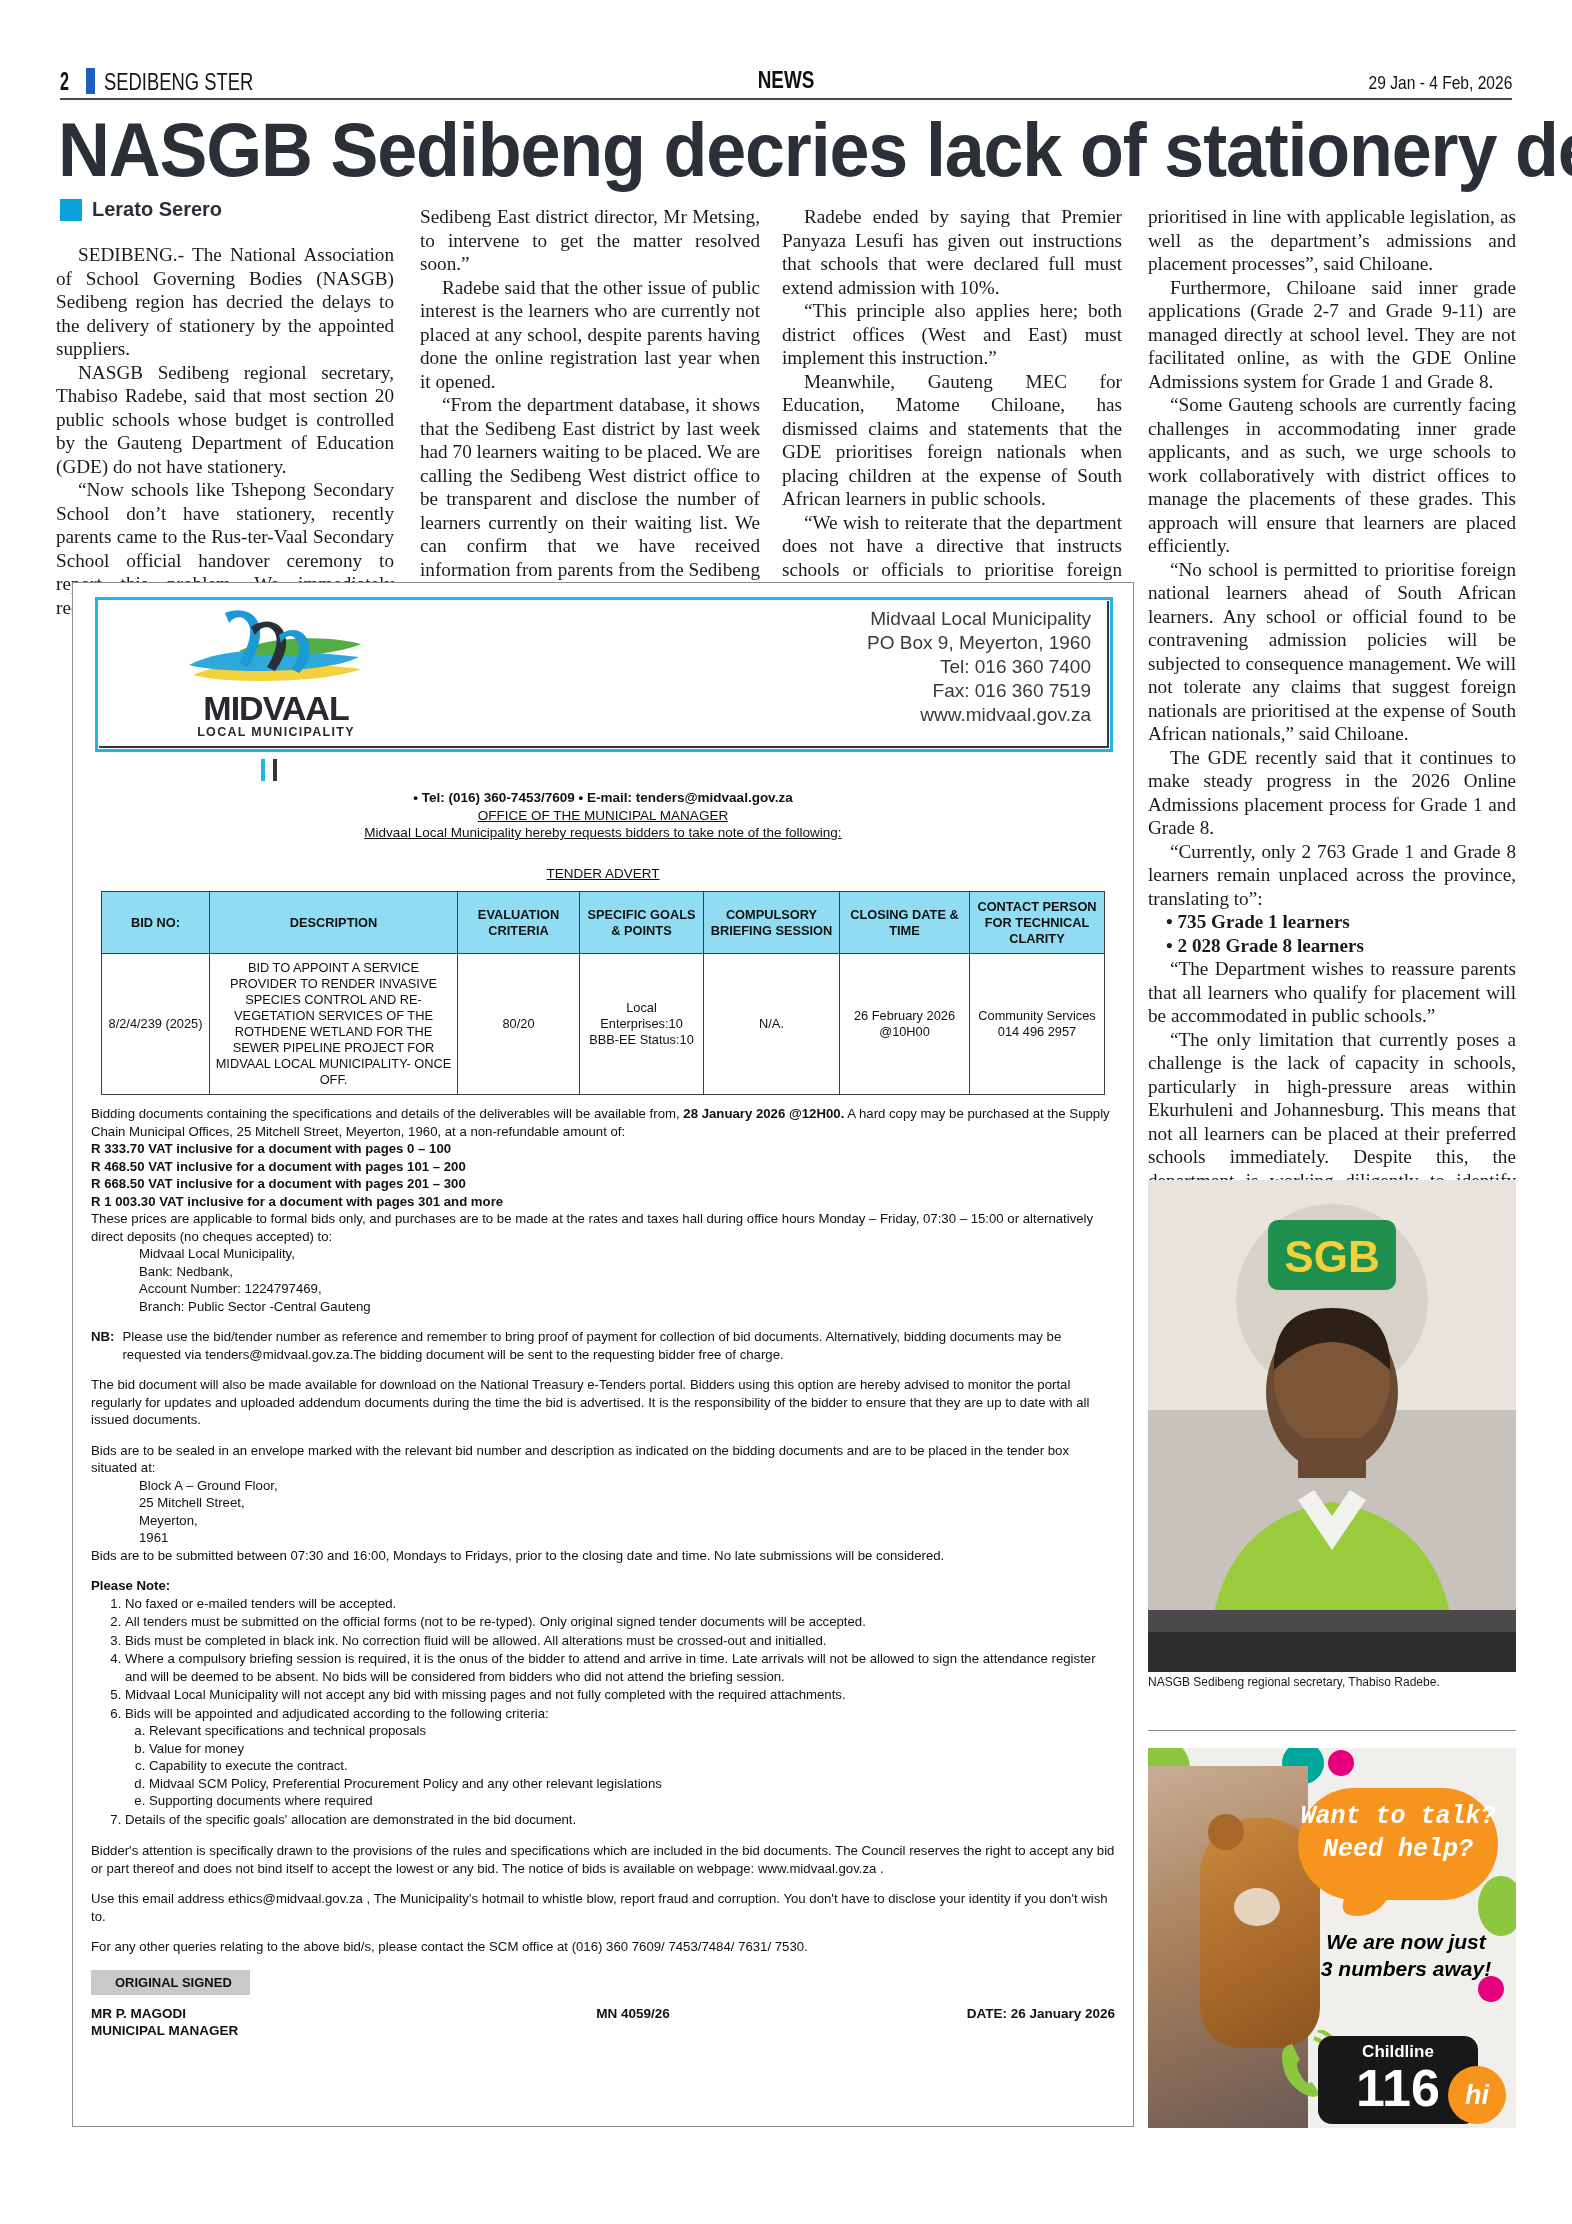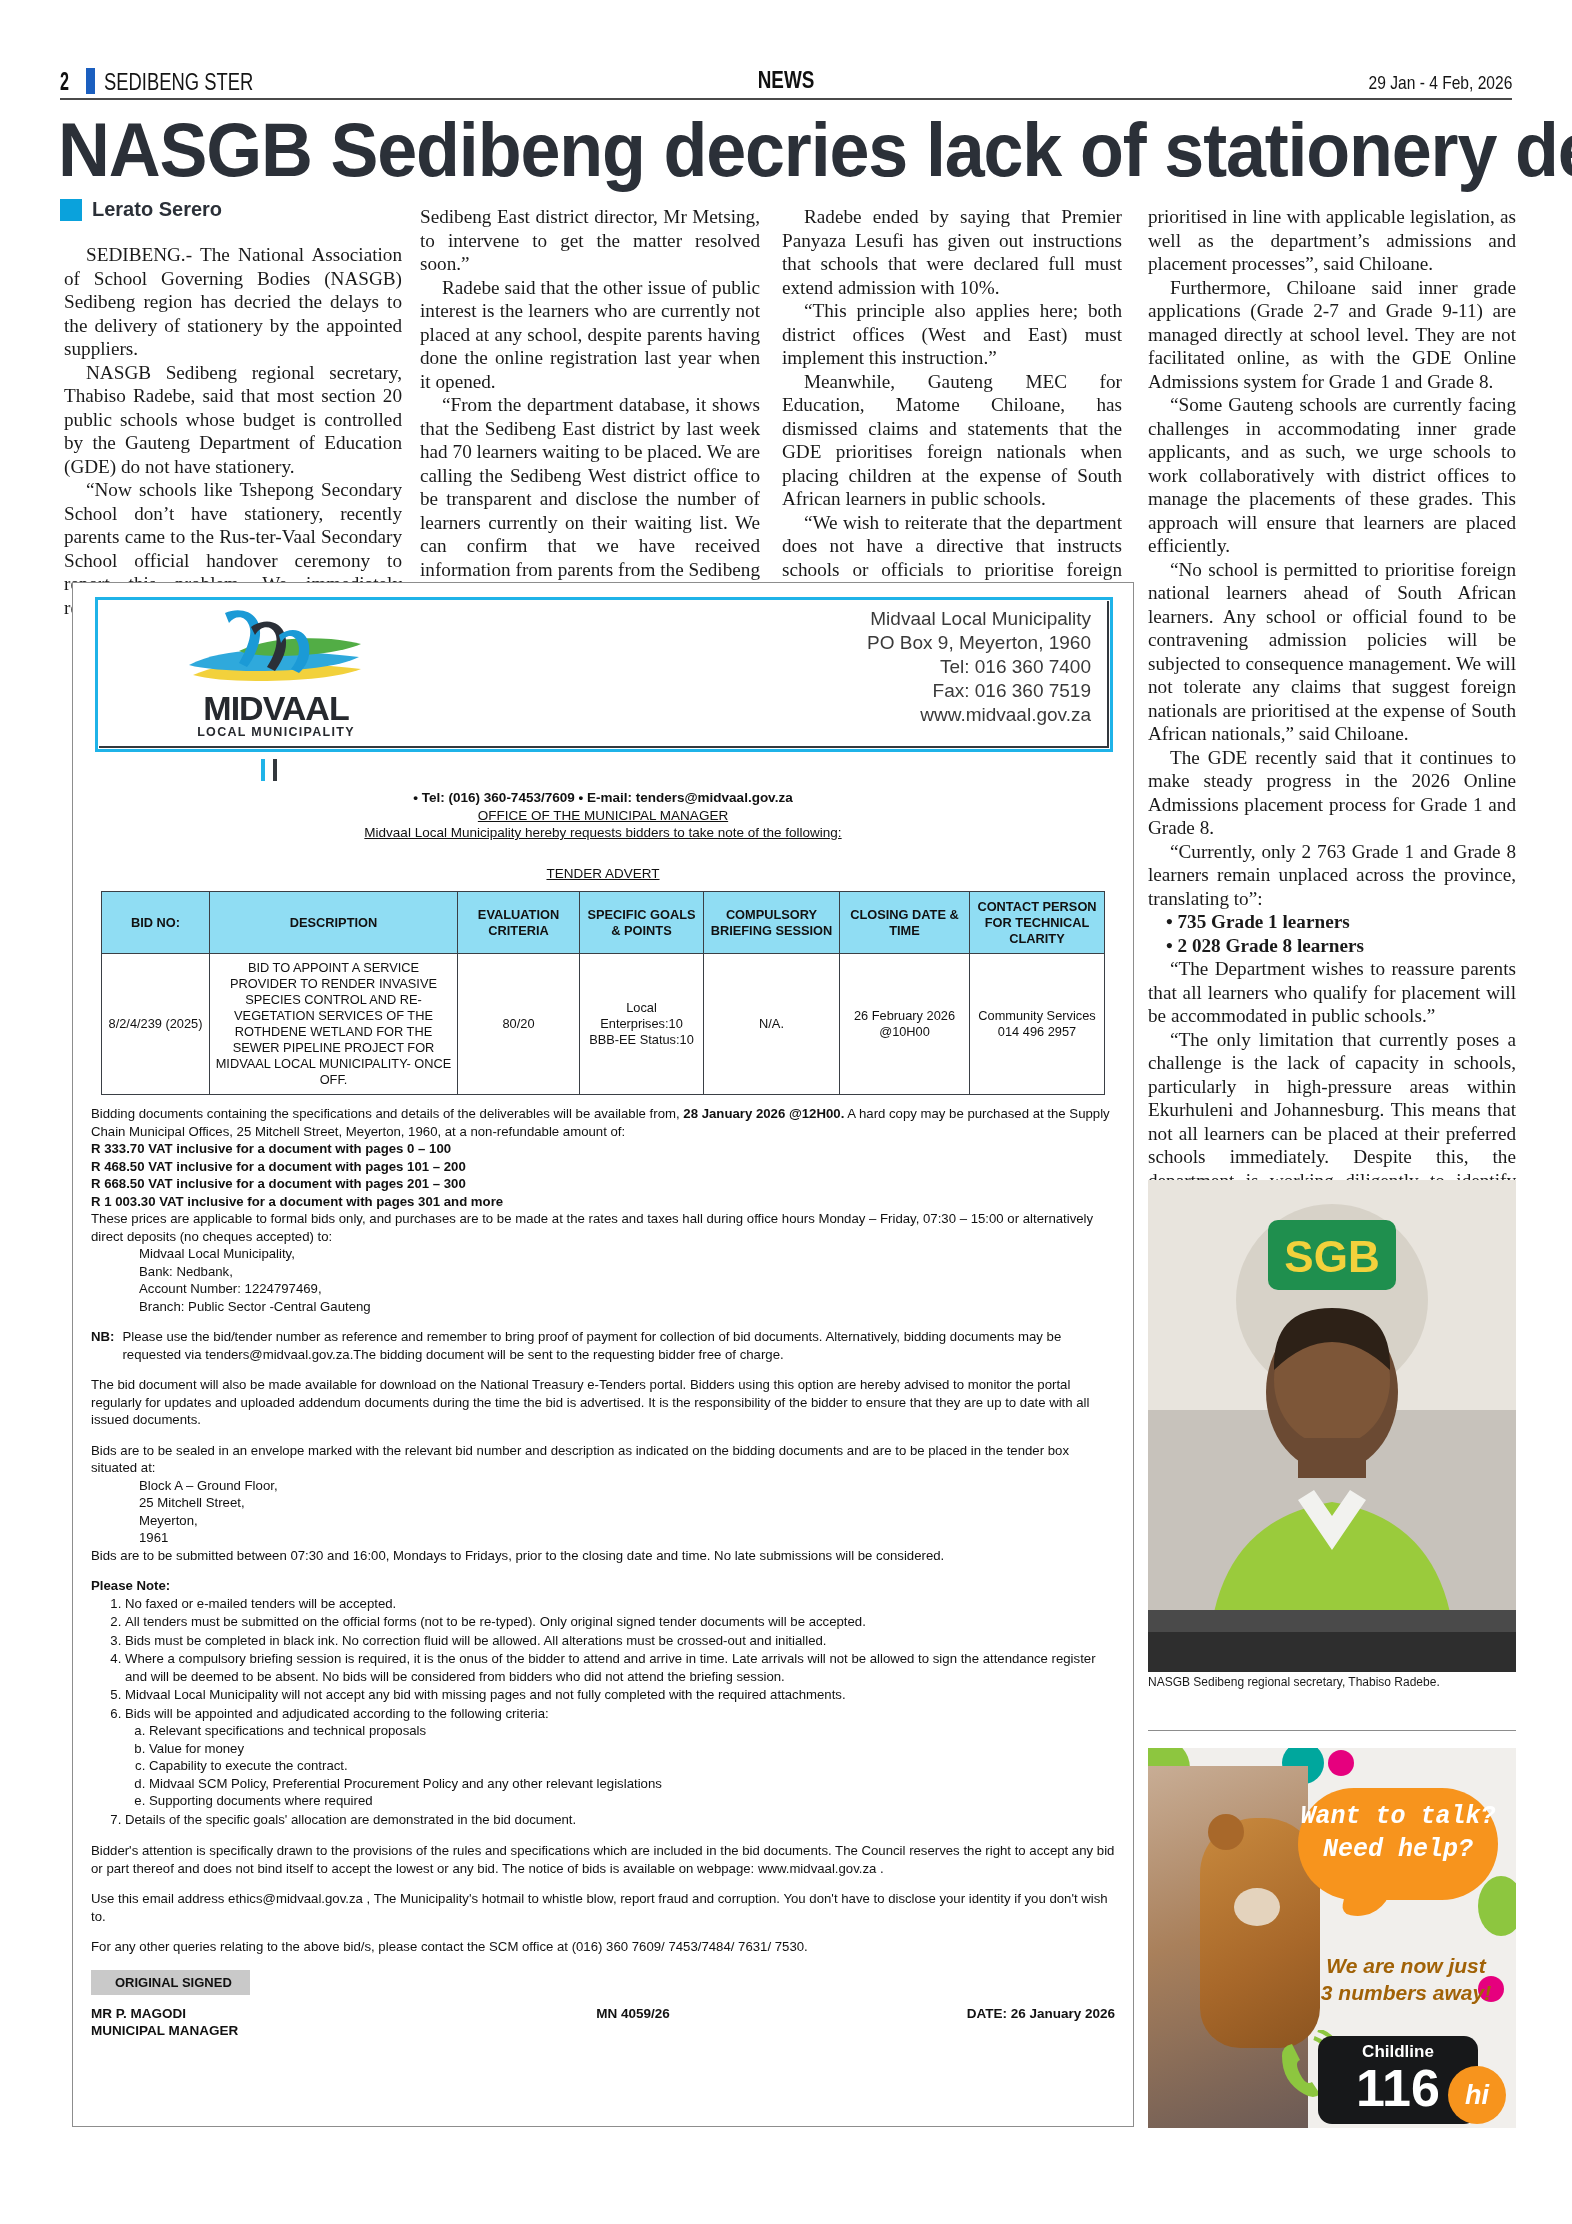--- a/index.html
+++ b/index.html
@@ -61,21 +61,21 @@
   #byline-swatch { width:22px; height:22px; background:#0aa2dc; }
   #byline-name {
     font-family:"Liberation Sans", sans-serif; font-weight:bold;
     font-size:20px; color:#2b3038;
   }
 
   
   .col { position:absolute; font-size:19.2px; line-height:23.5px; text-align:justify; }
   .col p { margin:0; text-indent:22px; }
   .col p.noind { text-indent:0; }
-  #col1 { left:64px;  top:243px; width:338px; }
+  #col1 { left:56px;  top:243px; width:338px; }
   #col2 { left:420px; top:205px; width:340px; }
   #col3 { left:782px; top:205px; width:340px; }
   #col4 { left:1148px;top:205px; width:368px; }
   #col4 .bullet { text-indent:0; padding-left:18px;font-weight:bold; }
 
   
   #tender {
     position:absolute; left:72px; top:582px; width:1062px; height:1545px;
     border:1px solid #8d8d8d; background:#fff;
     font-family:"Liberation Sans", sans-serif; color:#111;
@@ -180,23 +180,23 @@
   #ad-bubble-tail {
     position:absolute; left:196px; top:136px; width:44px; height:34px;
     background:#f7941d; border-radius:0 0 40px 10px; transform:rotate(12deg);
   }
   #ad-bubble-txt {
     position:absolute; left:150px; top:52px; width:200px; text-align:center;
     color:#fff; font-family:Liberation Mono, monospace; font-weight:bold;
     font-size:25px; line-height:33px; font-style:italic;
   }
   #ad-sub {
-    position:absolute; left:160px; top:204px; width:196px; text-align:center;
+    position:absolute; left:160px; top:180px; width:196px; text-align:center;
     font-family:"Liberation Sans", sans-serif; font-weight:bold; font-style:italic;
-    font-size:21px; line-height:27px; color:#a16207;
+    font-size:21px; line-height:27px; color:#000000;
   }
   #ad-pill {
     position:absolute; left:170px; top:288px; width:160px; height:88px;
     background:#17181a; border-radius:14px;
   }
   #ad-childline {
     position:absolute; left:170px; top:294px; width:160px; text-align:center;
     color:#fff; font-family:"Liberation Sans", sans-serif; font-weight:bold; font-size:17px;
   }
   #ad-116 {

